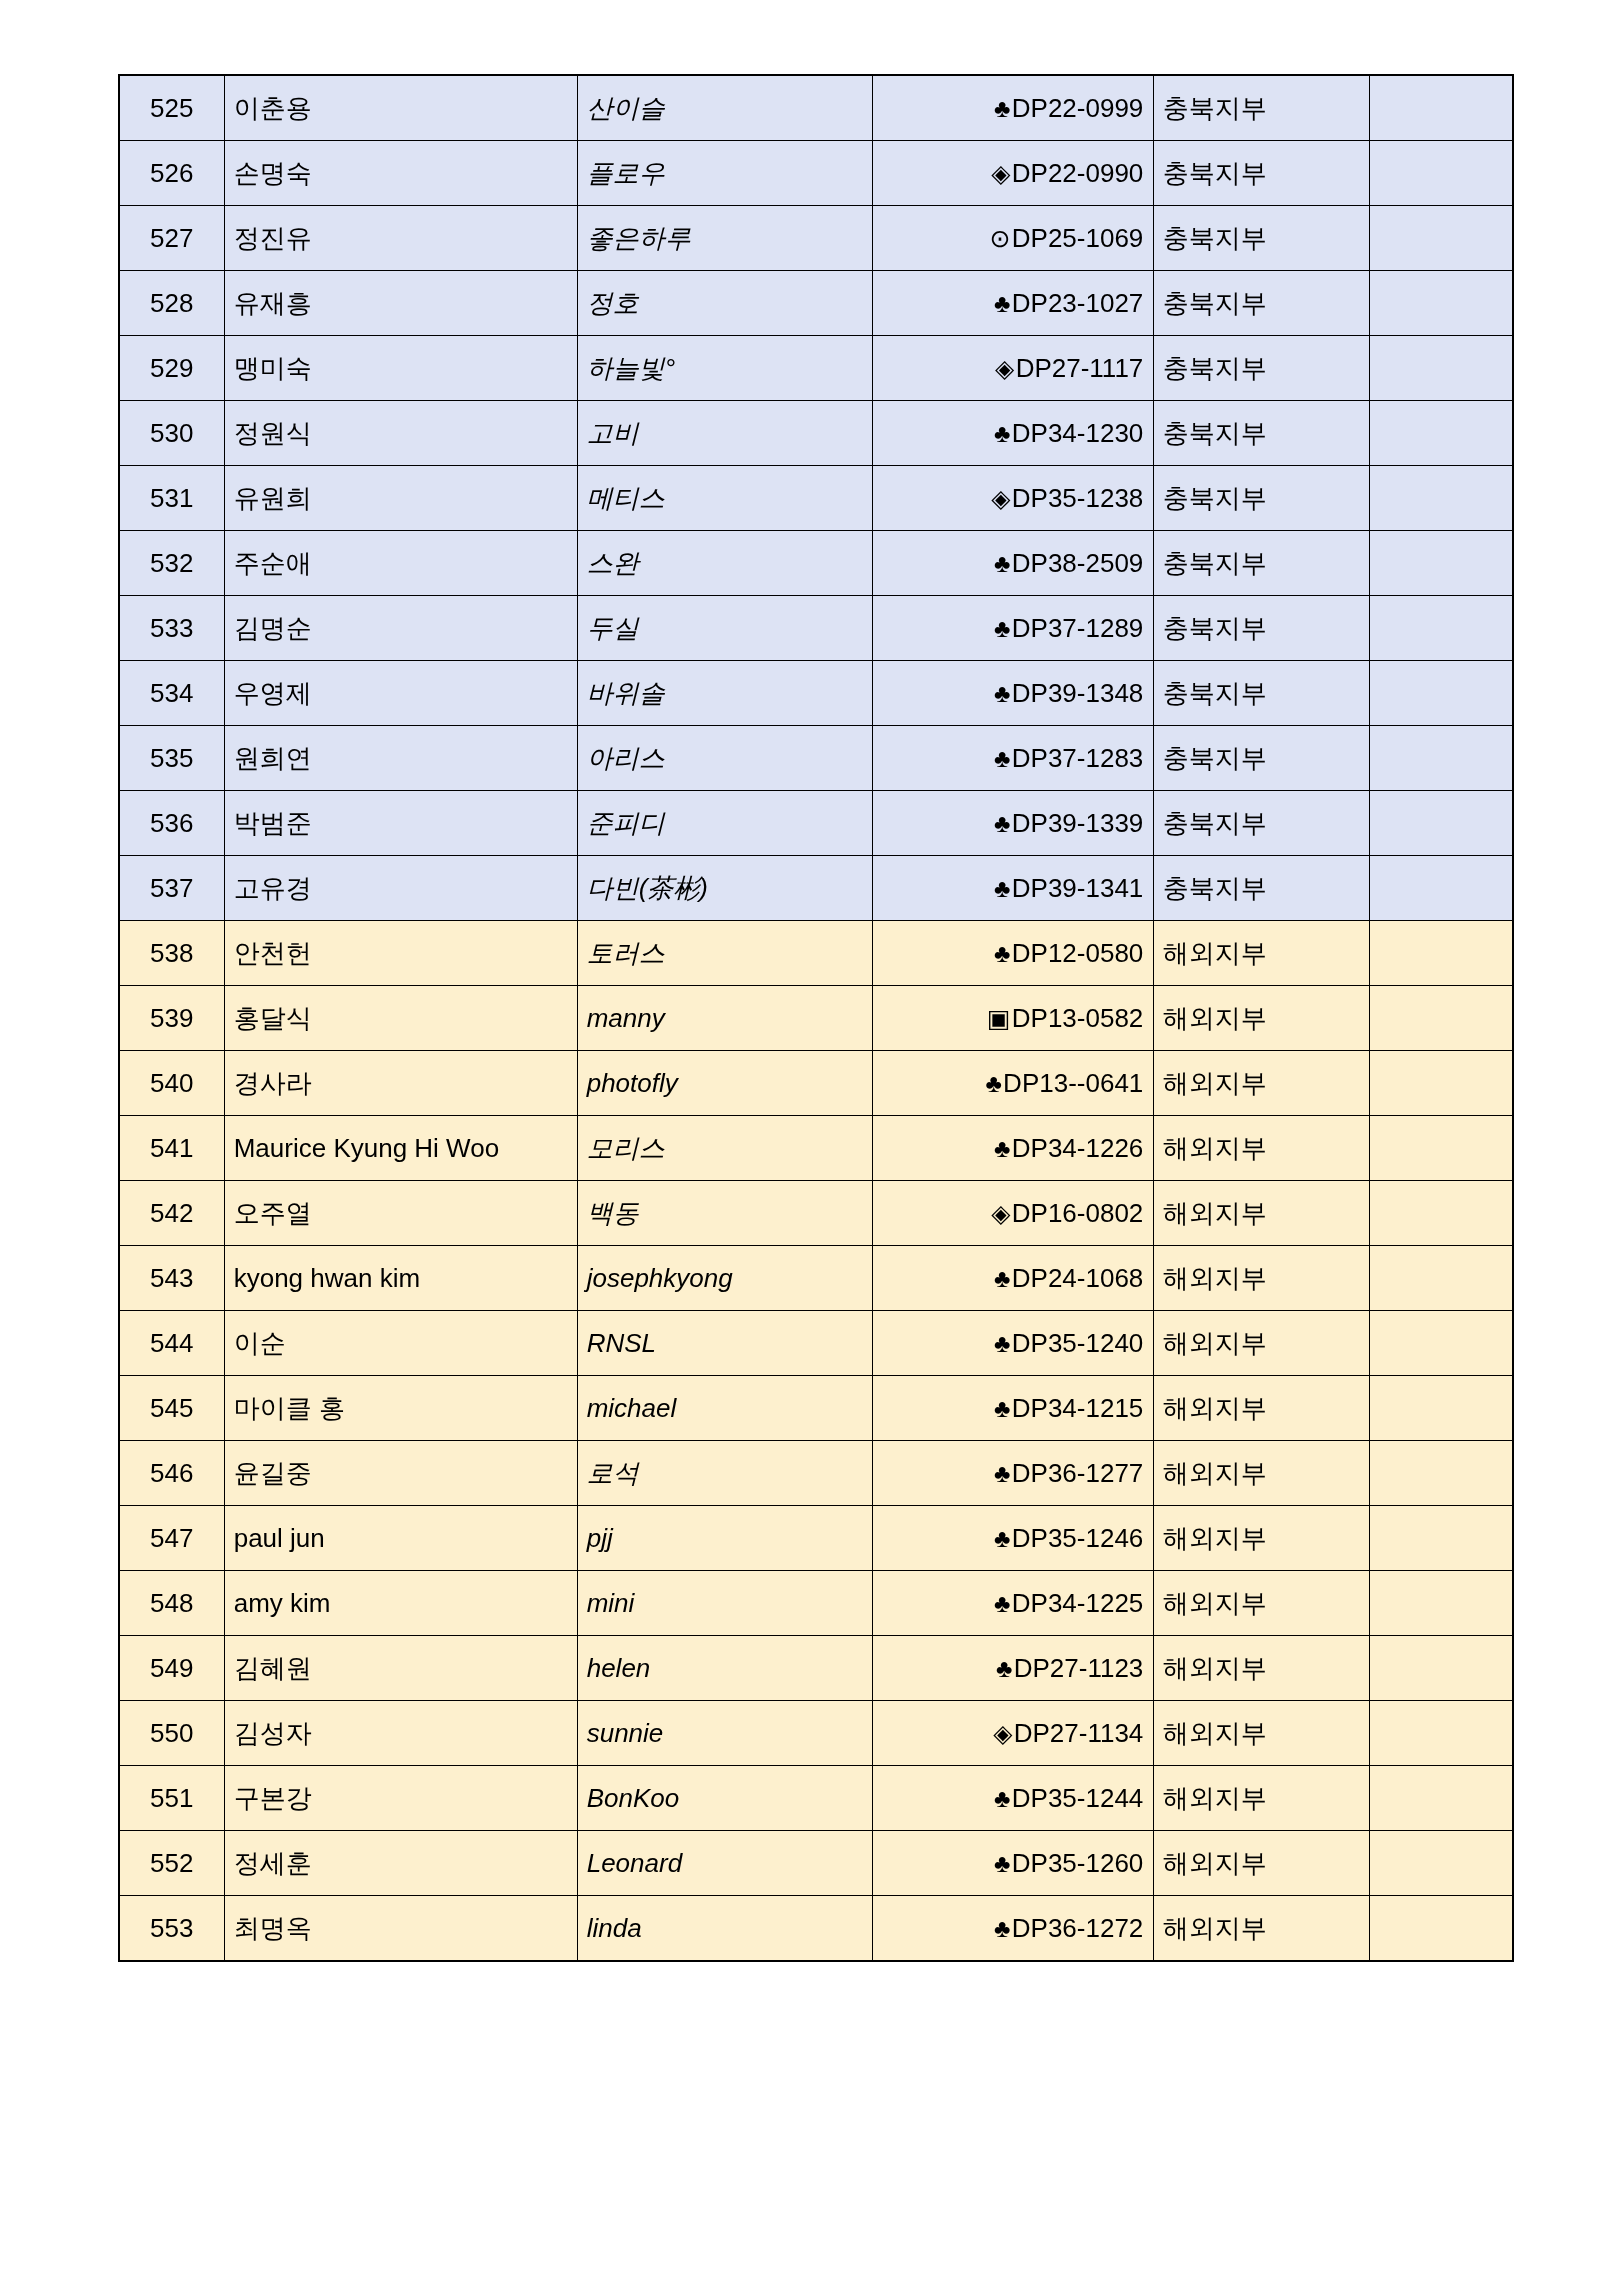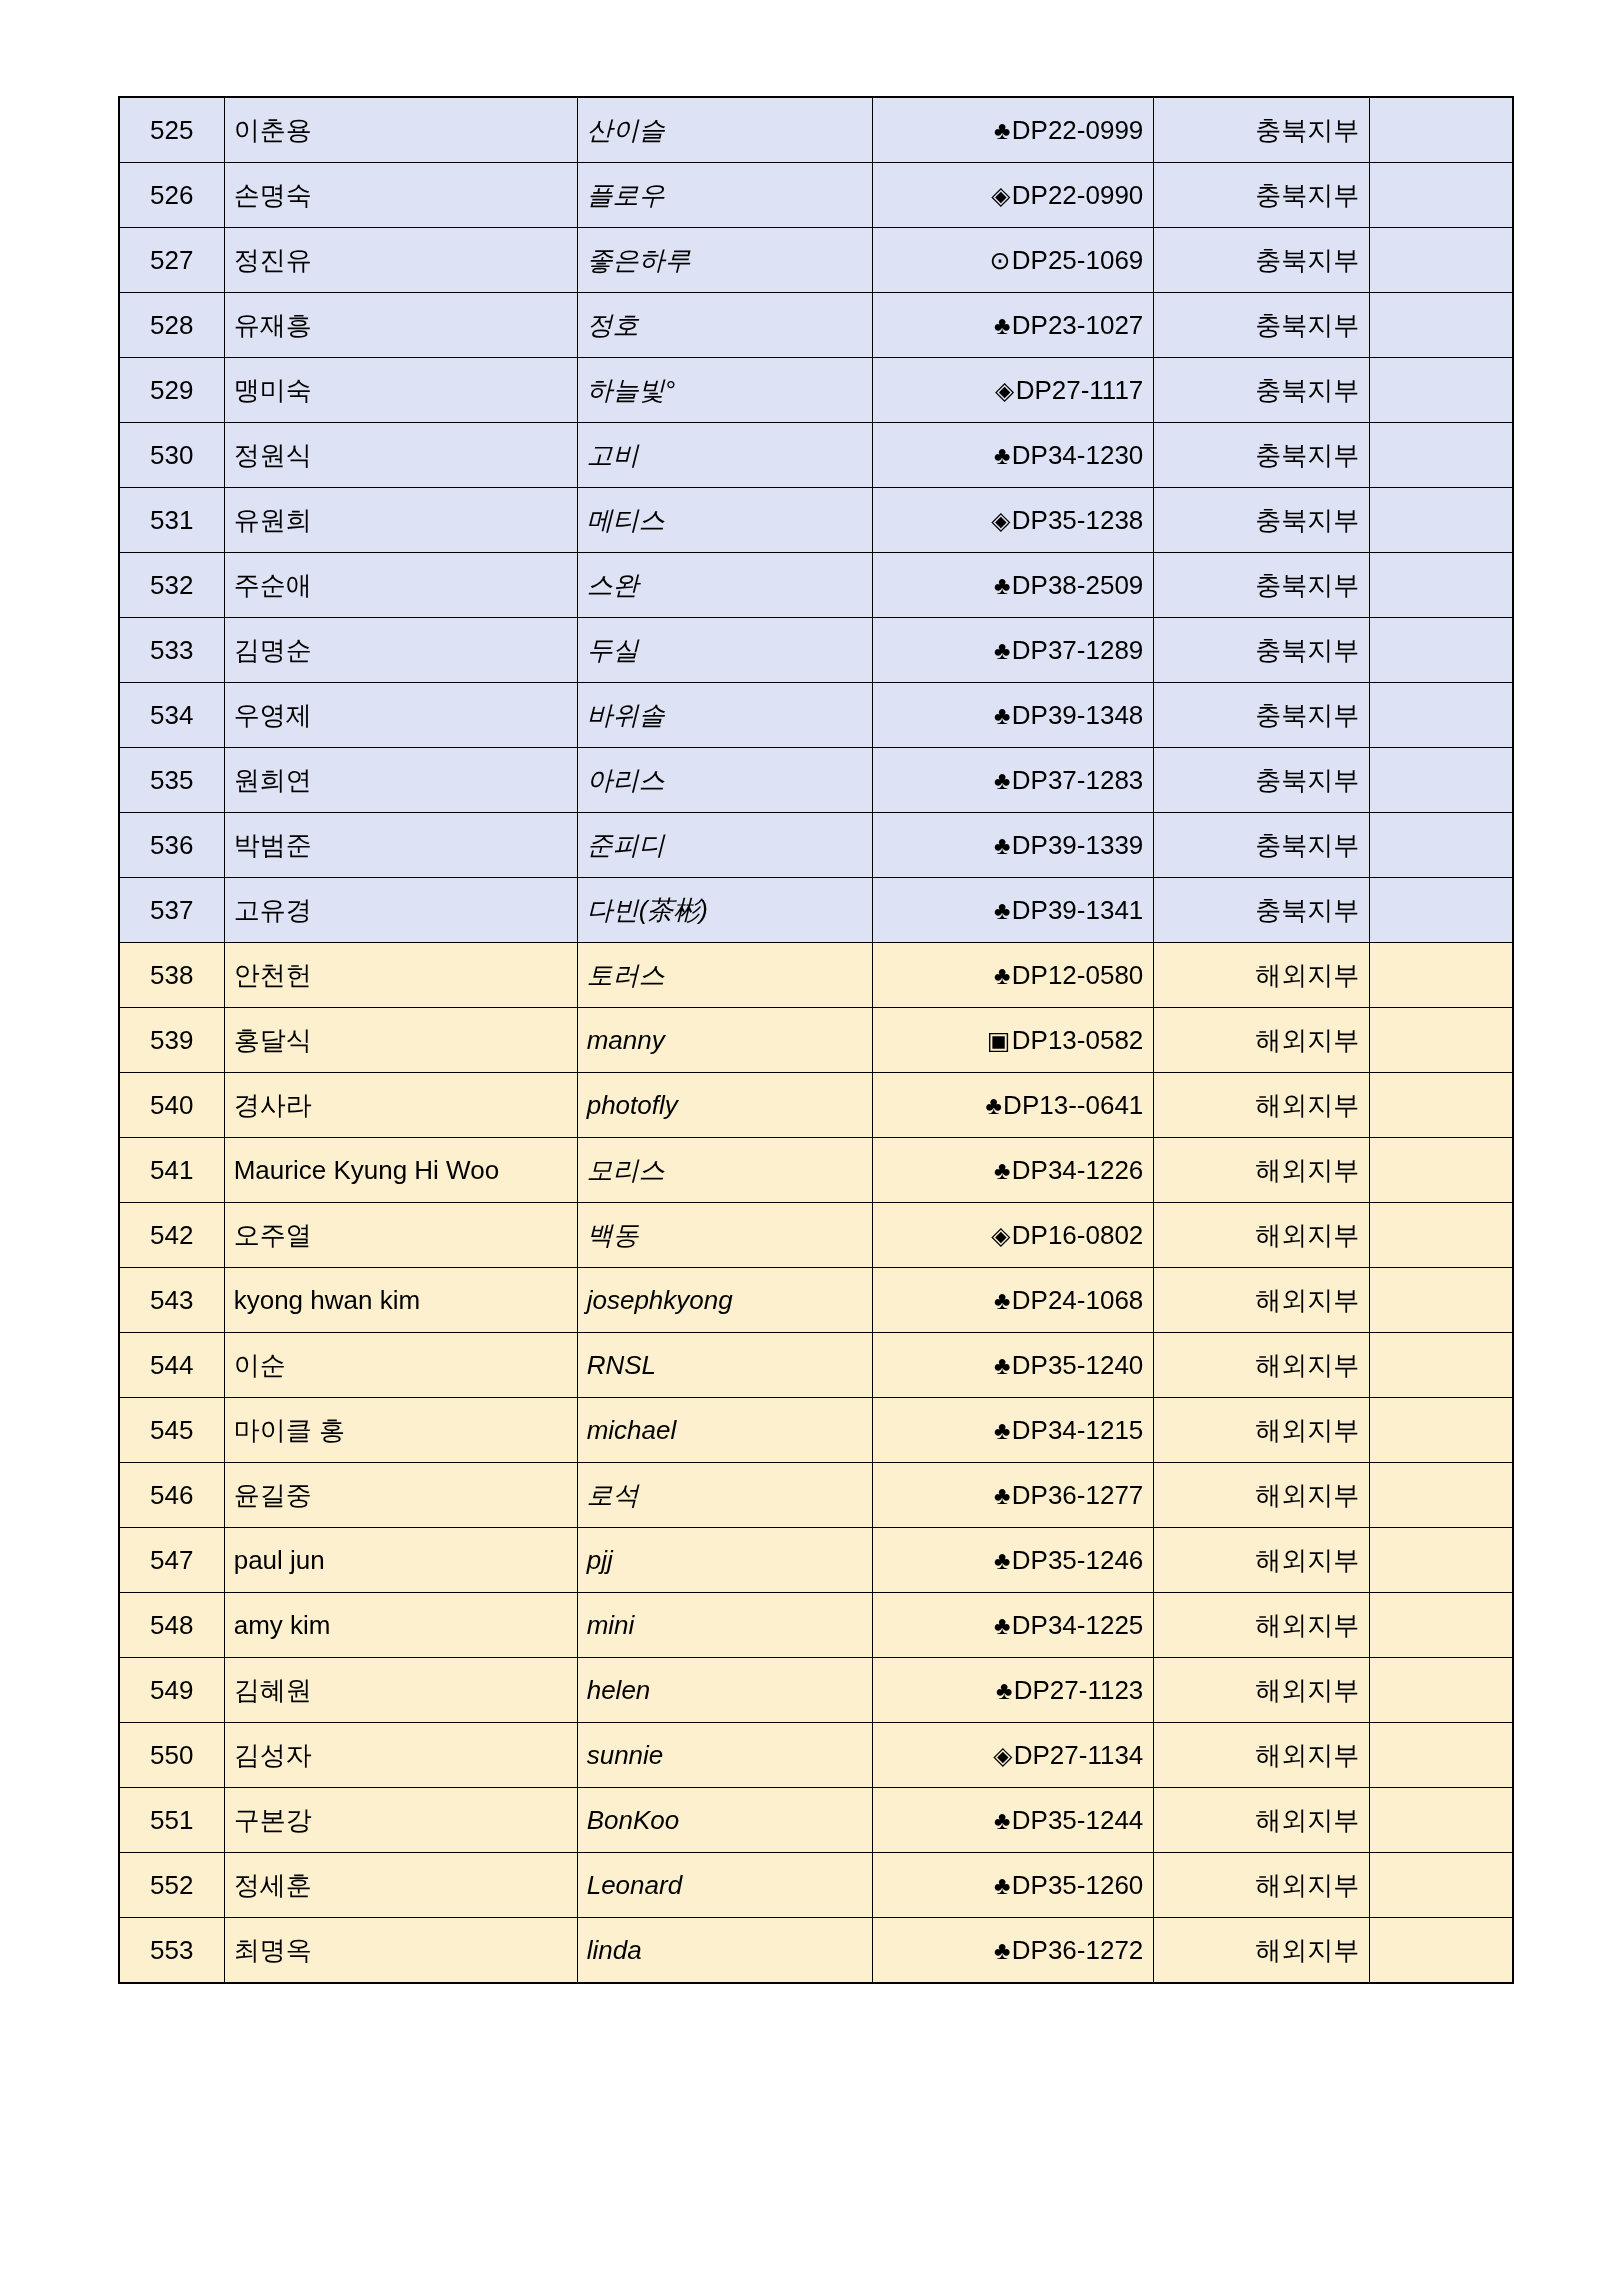--- a/index.html
+++ b/index.html
@@ -11,21 +11,21 @@
     width: 1623px;
     height: 2295px;
     font-family: "Liberation Sans", sans-serif;
     -webkit-font-smoothing: antialiased;
   }
   .page {
     position: relative;
     width: 1623px;
     height: 1851px;
     box-sizing: border-box;
-    padding: 96px 111px 0 118px;
+    padding: 74px 111px 0 118px;
   }
   table.roster {
     border-collapse: collapse;
     table-layout: fixed;
     width: 1394px;
     border: 2px solid #000000;
   }
   table.roster td {
     border: 1.3px solid #000000;
     height: 64px;
@@ -57,21 +57,21 @@
     text-align: left;
     padding-left: 14.4px;
     font-style: italic;
   }
   td.code {
     text-align: right;
     font-size: 27px;
     letter-spacing: 0px;
   }
   td.branch {
-    text-align: right;
+    text-align: left;
   }
   td.memo {
     text-align: center;
   }
   tr.grp-chungbuk td {
     background: #dde3f4;
   }
   tr.grp-overseas td {
     background: #fdf0ce;
   }

